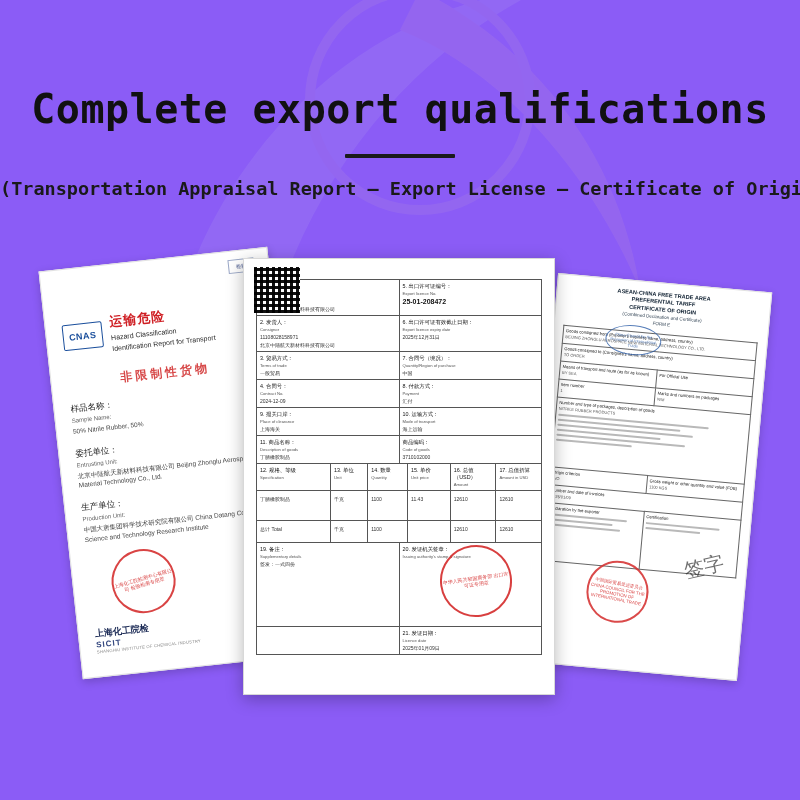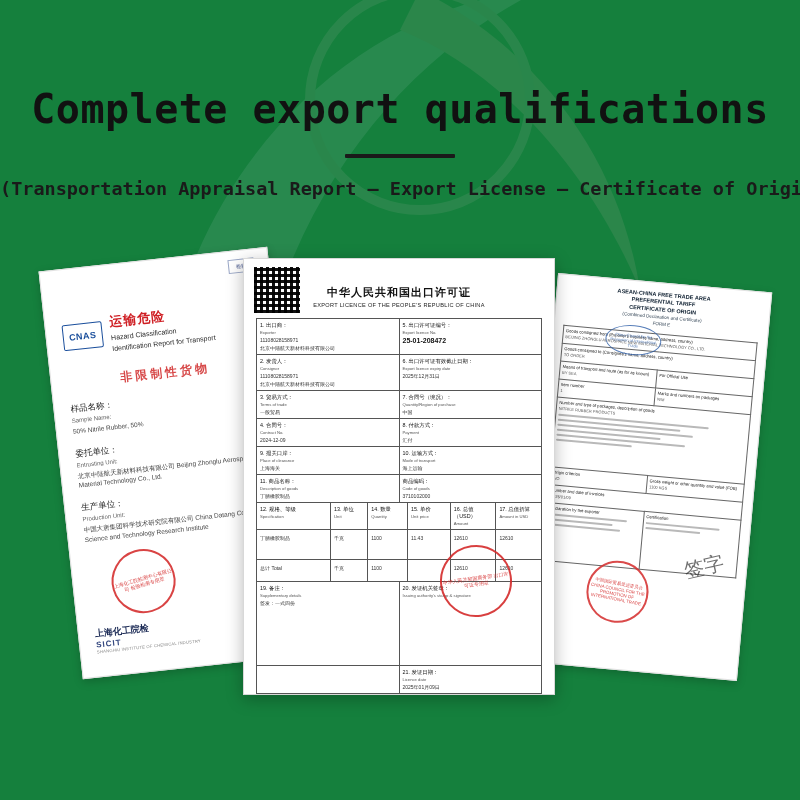--- a/index.html
+++ b/index.html
@@ -5,21 +5,21 @@
   * { box-sizing: border-box; margin: 0; padding: 0; }
   html, body {
     width: 800px; height: 800px;
     background: #ffffff;
     font-family: "Liberation Sans", sans-serif;
     overflow: hidden;
   }
   .page {
     position: relative;
     width: 800px; height: 800px;
-    background: #15803d;
+    background: #8b5cf6;
   }
 
   
   .bg-watermark {
     position: absolute;
     left: 120px; top: -40px;
     width: 560px; height: 420px;
     opacity: 0.10;
     pointer-events: none;
   }
@@ -377,24 +377,20 @@
 
         <div class="seal-red seal-right">中国国际贸易促进委员会 CHINA COUNCIL FOR THE PROMOTION OF INTERNATIONAL TRADE</div>
         <div class="scribble">签字</div>
       </div>
     </div>
 
     <div class="doc doc-center">
       <div class="cd">
         <div class="qr"></div>
 
-        <div class="cd-head">
-          <div class="cd-cn">中华人民共和国出口许可证</div>
-          <div class="cd-en">EXPORT LICENCE OF THE PEOPLE'S REPUBLIC OF CHINA</div>
-        </div>
 
         <table class="cdt">
           <tbody>
               <tr>
             <td style="height:34px">
               <span class="lab-cn">1. 出口商：</span>
               <span class="lab-en">Exporter</span>
               <span class="val-s">11108028158971</span>
               <span class="val-s">北京中陆航天新材料科技有限公司</span>
             </td>

